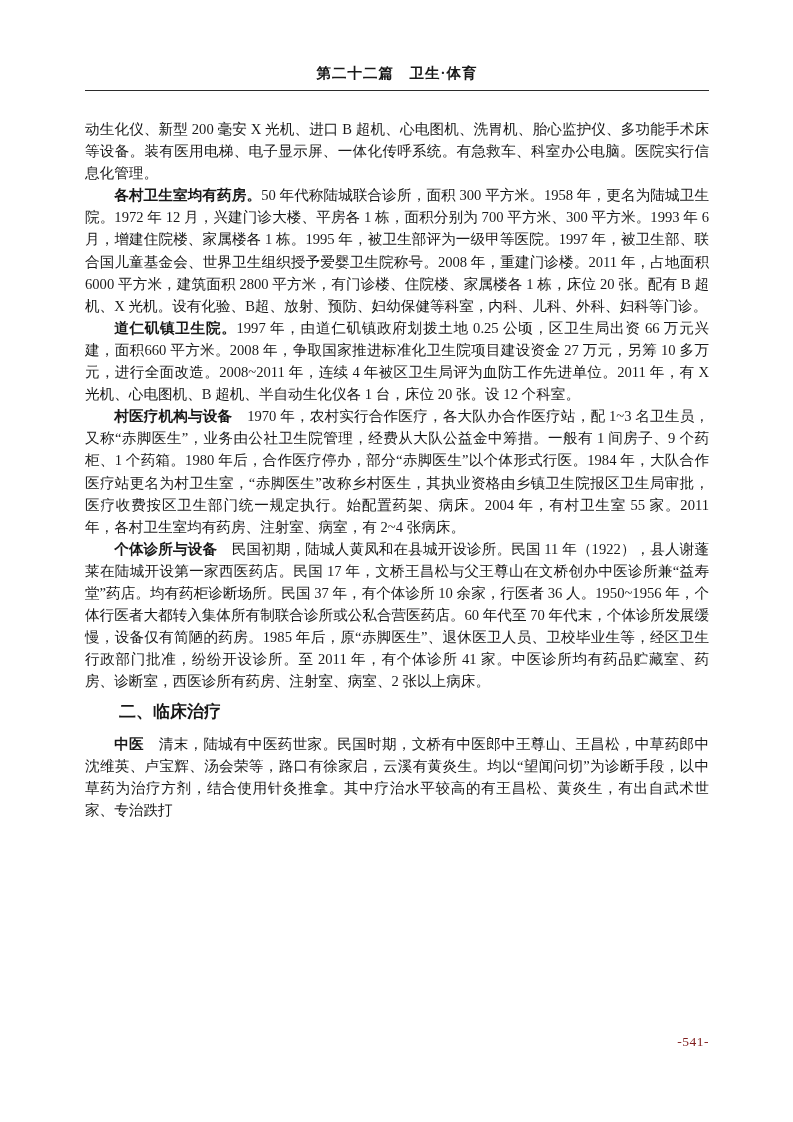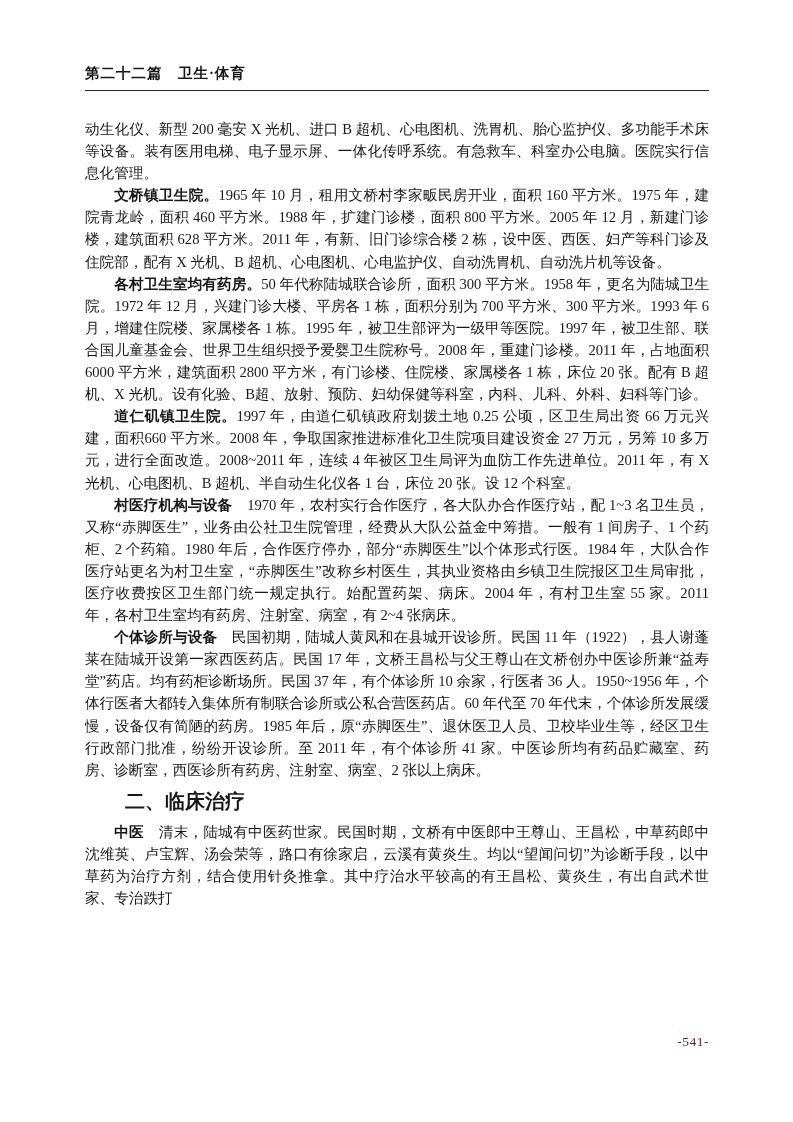--- a/index.html
+++ b/index.html
@@ -9,42 +9,42 @@
     font-family: "Liberation Serif", "DejaVu Serif", serif;
     color: #181818;
     position: relative;
     overflow: hidden;
   }
   .sheet {
     position: absolute; inset: 0;
     padding: 64px 84px 0 85px;
   }
   .running-header {
-    text-align: left;
+    text-align: center;
     font-weight: bold;
     font-size: 14.5px;
     letter-spacing: 1px;
     padding-bottom: 7px;
   }
   .header-rule {
     border: none;
     border-top: 1.6px solid #2b2b2b;
     margin: 0 0 27px 0;
   }
   .body-text p {
     font-size: 14.6px;
     line-height: 22.1px;
     text-align: justify;
     text-indent: 2em;
     word-break: break-all;
   }
   .body-text p.no-indent { text-indent: 0; }
   .body-text .lead { font-weight: bold; }
   .section-heading {
-    font-size: 20px;
+    font-size: 17px;
     font-weight: bold;
     line-height: 22.1px;
     text-indent: 2em;
     margin: 9px 0 9px 0;
   }
   .page-number {
     position: absolute;
     right: 84px;
     bottom: 72px;
     font-size: 13.5px;
@@ -59,28 +59,27 @@
 
   <div class="running-header">
     <span>第二十二篇　卫生·体育</span>
   </div>
   <hr class="header-rule">
 
   <div class="body-text">
 
     <p class="no-indent"><span>动生化仪、新型 200 毫安 X 光机、进口 B 超机、心电图机、洗胃机、胎心监护仪、多功能手术床等设备。装有医用电梯、电子显示屏、一体化传呼系统。有急救车、科室办公电脑。医院实行信息化管理。</span></p>
 
-    <p><span class="lead">文桥镇卫生院。</span><span>1965 年 10 月，租用文桥村李家畈民房开业，面积 160 平方米。1975 年，建院青龙岭，面积 460 平方米。1988 年，扩建门诊楼，面积 800 平方米。2005 年 12 月，新建门诊楼，建筑面积 628 平方米。2011 年，有新、旧门诊综合楼 2 栋，设中医、西医、妇产等科门诊及住院部，配有 X 光机、B 超机、心电图机、心电监护仪、自动洗胃机、自动洗片机等设备。</span></p>
 
     <p><span class="lead">各村卫生室均有药房。</span><span>50 年代称陆城联合诊所，面积 300 平方米。1958 年，更名为陆城卫生院。1972 年 12 月，兴建门诊大楼、平房各 1 栋，面积分别为 700 平方米、300 平方米。1993 年 6 月，增建住院楼、家属楼各 1 栋。1995 年，被卫生部评为一级甲等医院。1997 年，被卫生部、联合国儿童基金会、世界卫生组织授予爱婴卫生院称号。2008 年，重建门诊楼。2011 年，占地面积 6000 平方米，建筑面积 2800 平方米，有门诊楼、住院楼、家属楼各 1 栋，床位 20 张。配有 B 超机、X 光机。设有化验、B超、放射、预防、妇幼保健等科室，内科、儿科、外科、妇科等门诊。</span></p>
 
     <p><span class="lead">道仁矶镇卫生院。</span><span>1997 年，由道仁矶镇政府划拨土地 0.25 公顷，区卫生局出资 66 万元兴建，面积660 平方米。2008 年，争取国家推进标准化卫生院项目建设资金 27 万元，另筹 10 多万元，进行全面改造。2008~2011 年，连续 4 年被区卫生局评为血防工作先进单位。2011 年，有 X 光机、心电图机、B 超机、半自动生化仪各 1 台，床位 20 张。设 12 个科室。</span></p>
 
 
-    <p><span class="lead">村医疗机构与设备　</span><span>1970 年，农村实行合作医疗，各大队办合作医疗站，配 1~3 名卫生员，又称“赤脚医生”，业务由公社卫生院管理，经费从大队公益金中筹措。一般有 1 间房子、1 个药柜、2 个药箱。1980 年后，合作医疗停办，部分“赤脚医生”以个体形式行医。1984 年，大队合作医疗站更名为村卫生室，“赤脚医生”改称乡村医生，其执业资格由乡镇卫生院报区卫生局审批，医疗收费按区卫生部门统一规定执行。始配置药架、病床。2004 年，有村卫生室 55 家。2011 年，各村卫生室均有药房、注射室、病室，有 2~4 张病床。</span></p>
+    <p><span class="lead">村医疗机构与设备　</span><span>1970 年，农村实行合作医疗，各大队办合作医疗站，配 1~3 名卫生员，又称“赤脚医生”，业务由公社卫生院管理，经费从大队公益金中筹措。一般有 1 间房子、9 个药柜、1 个药箱。1980 年后，合作医疗停办，部分“赤脚医生”以个体形式行医。1984 年，大队合作医疗站更名为村卫生室，“赤脚医生”改称乡村医生，其执业资格由乡镇卫生院报区卫生局审批，医疗收费按区卫生部门统一规定执行。始配置药架、病床。2004 年，有村卫生室 55 家。2011 年，各村卫生室均有药房、注射室、病室，有 2~4 张病床。</span></p>
 
     <p><span class="lead">个体诊所与设备　</span><span>民国初期，陆城人黄凤和在县城开设诊所。民国 11 年（1922），县人谢蓬莱在陆城开设第一家西医药店。民国 17 年，文桥王昌松与父王尊山在文桥创办中医诊所兼“益寿堂”药店。均有药柜诊断场所。民国 37 年，有个体诊所 10 余家，行医者 36 人。1950~1956 年，个体行医者大都转入集体所有制联合诊所或公私合营医药店。60 年代至 70 年代末，个体诊所发展缓慢，设备仅有简陋的药房。1985 年后，原“赤脚医生”、退休医卫人员、卫校毕业生等，经区卫生行政部门批准，纷纷开设诊所。至 2011 年，有个体诊所 41 家。中医诊所均有药品贮藏室、药房、诊断室，西医诊所有药房、注射室、病室、2 张以上病床。</span></p>
 
     <h3 class="section-heading">二、临床治疗</h3>
 
     <p><span class="lead">中医　</span><span>清末，陆城有中医药世家。民国时期，文桥有中医郎中王尊山、王昌松，中草药郎中沈维英、卢宝辉、汤会荣等，路口有徐家启，云溪有黄炎生。均以“望闻问切”为诊断手段，以中草药为治疗方剂，结合使用针灸推拿。其中疗治水平较高的有王昌松、黄炎生，有出自武术世家、专治跌打</span></p>
 
   </div>
 
   <div class="page-number">-541-</div>

